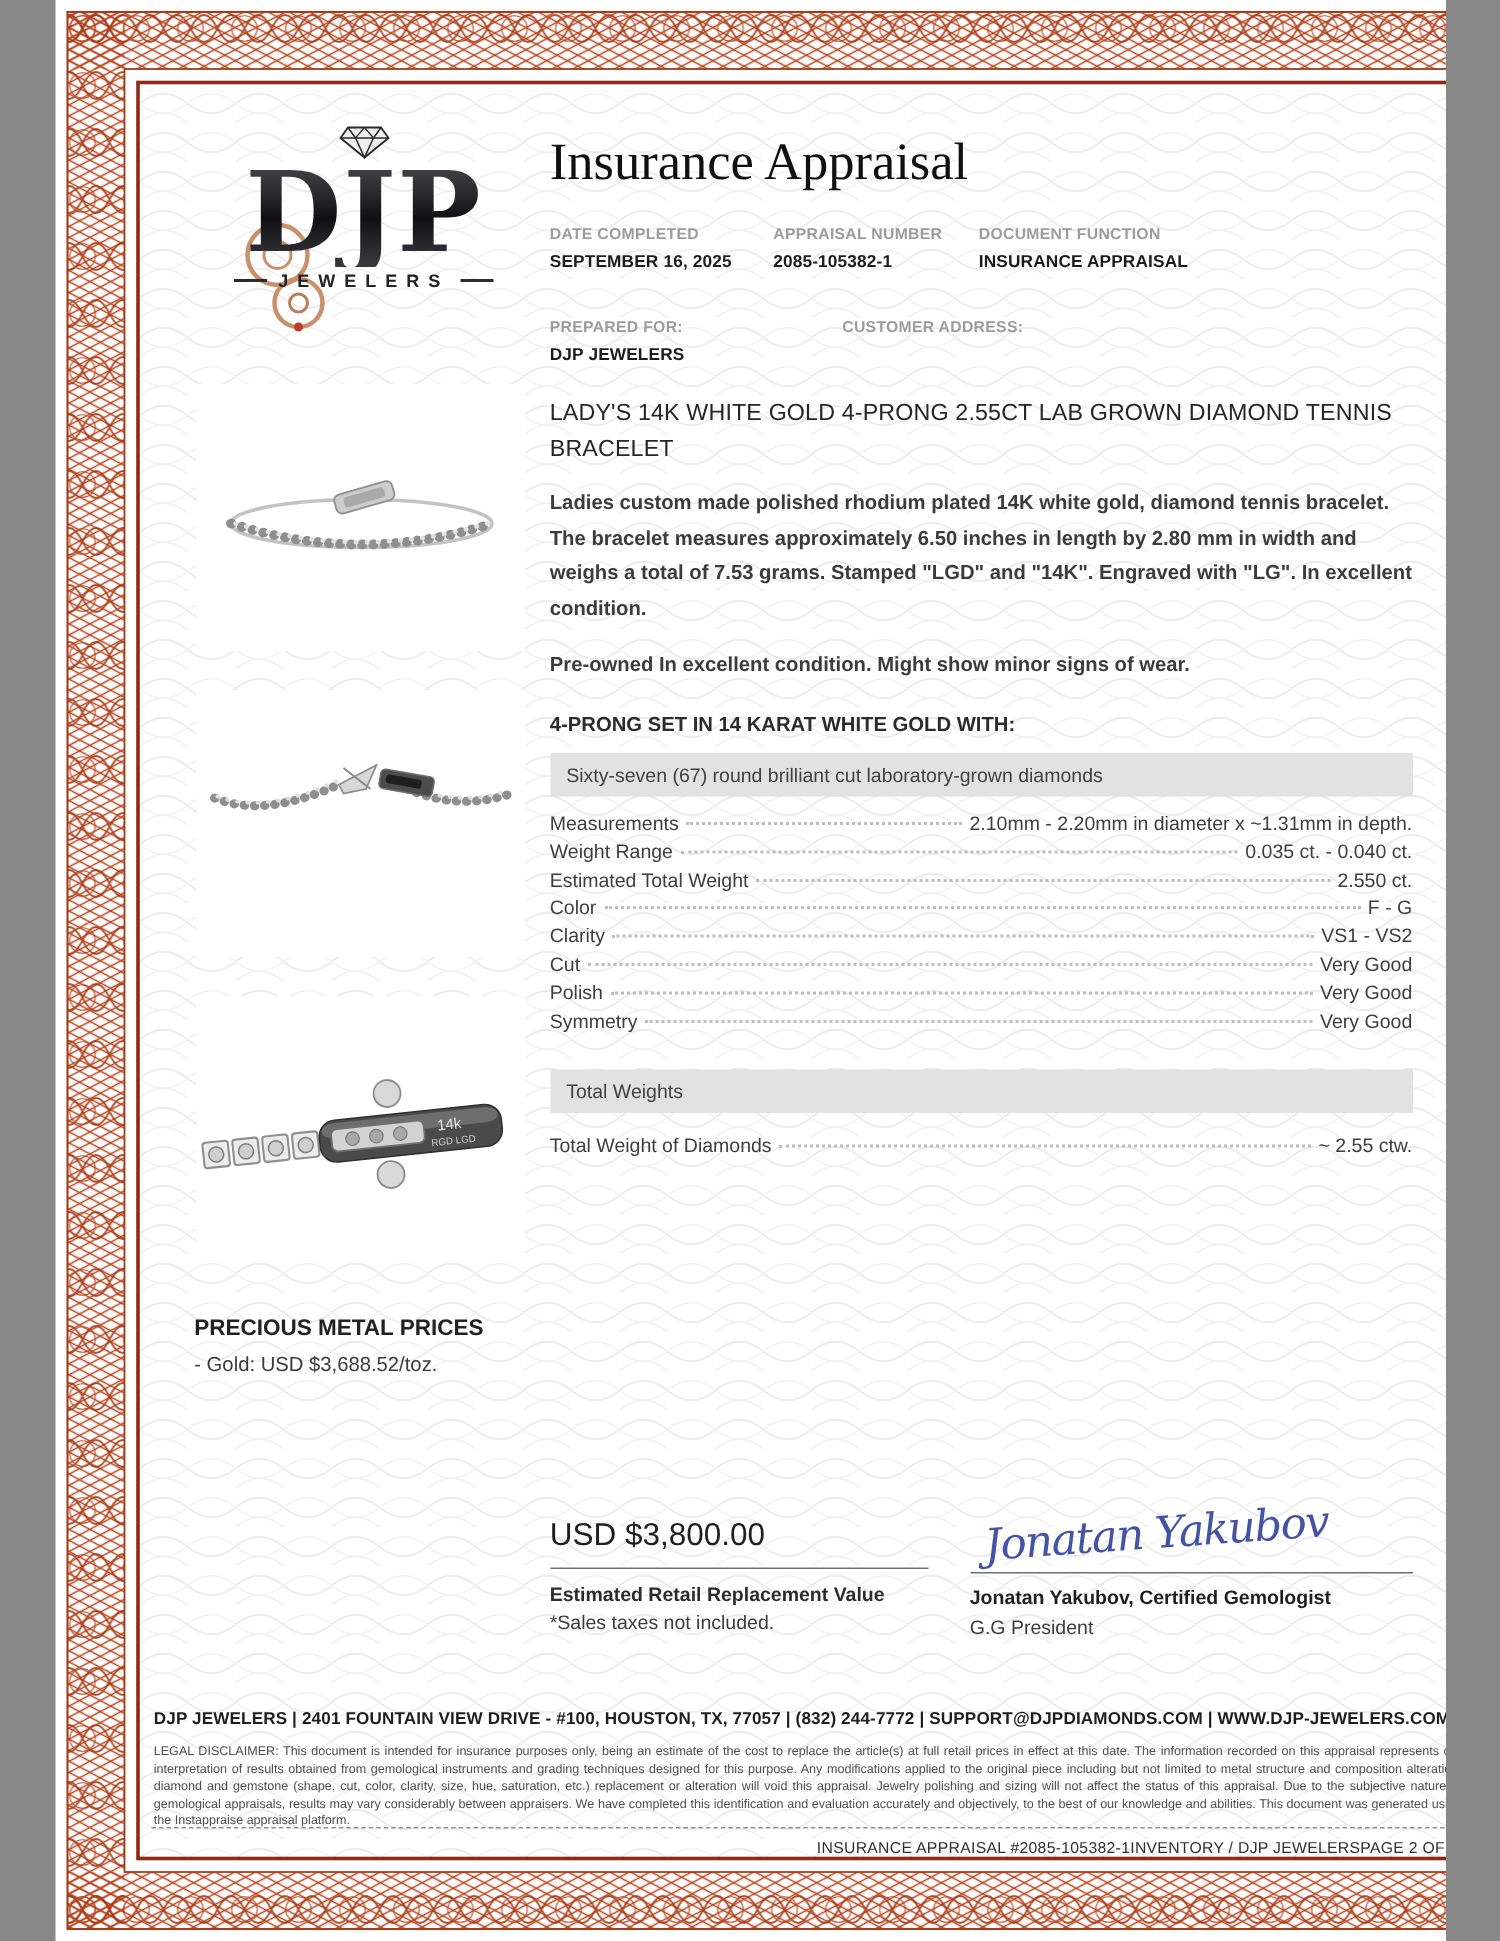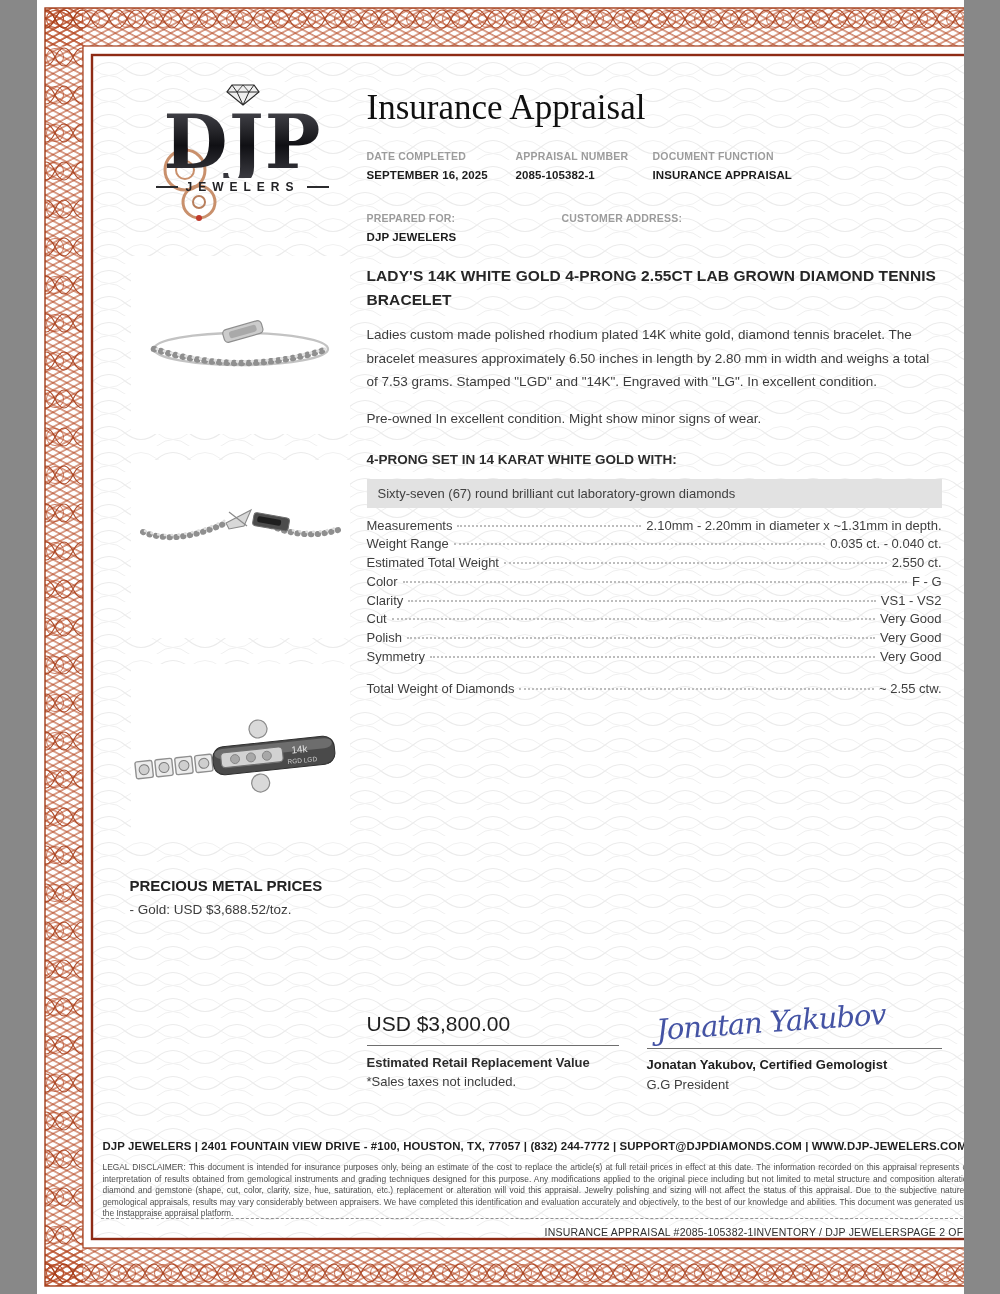--- a/index.html
+++ b/index.html
@@ -29,22 +29,22 @@
   .meta-grid{position:absolute;left:330px;top:150px;width:575px;z-index:2;
              display:grid;grid-template-columns:149px 137px 161px 1fr;}
   .meta-label{font-size:10.5px;font-weight:bold;color:#9c9c9c;letter-spacing:.2px;}
   .meta-value{font-size:11.5px;font-weight:bold;color:#1c1c1c;margin-top:7px;letter-spacing:.1px;}
   .prepared-grid{position:absolute;left:330px;top:212px;width:575px;z-index:2;
                  display:grid;grid-template-columns:195px 1fr;}
   .addr{line-height:15px;}
 
   
   .item-col{position:absolute;left:330px;top:264px;width:575px;z-index:2;}
-  .item-title{font-size:15.5px;font-weight:bold;color:#262626;line-height:24px;letter-spacing:.1px;}
-  .para{font-size:13.5px;color:#3c3c3c;line-height:23.5px;margin-top:11px;}
+  .item-title{font-size:15.5px;font-weight:normal;color:#262626;line-height:24px;letter-spacing:.1px;}
+  .para{font-size:13.5px;color:#3c3c3c;line-height:23.5px;margin-top:11px;font-weight:bold;}
   .sect-head{font-size:13.5px;font-weight:bold;color:#2c2c2c;margin-top:21px;}
   .gray-bar{background:#e2e2e2;color:#414141;font-size:13px;padding:7px 11px;margin-top:12px;}
   .spec-list{margin-top:9px;}
   .spec-row{display:flex;align-items:baseline;font-size:13px;color:#3e3e3e;line-height:18.8px;white-space:nowrap;}
   .spec-dots{flex:1;border-bottom:2px dotted #bdbdbd;margin:0 5px;transform:translateY(-3px);}
   .tw-row{margin-top:13px;}
 
   
   .photos{position:absolute;left:94px;top:256px;width:219px;z-index:2;}
   .img-box{width:219px;height:178px;background:#ffffff;margin-bottom:26px;}
@@ -227,20 +227,21 @@
           <span class="spec-dots"></span>
           <span>Very Good</span>
         </div>
 
         <div class="spec-row">
           <span>Symmetry</span>
           <span class="spec-dots"></span>
           <span>Very Good</span>
         </div>
       </div>
+    <div class="gray-bar" style="margin-top:23px;">Total Weights</div>
     <div class="spec-row tw-row">
       <span>Total Weight of Diamonds</span>
       <span class="spec-dots"></span>
       <span>~ 2.55 ctw.</span>
     </div>
   </div>
 
   <div class="photos">
     <div class="img-box">
       <svg width="219" height="178" viewBox="0 0 219 178">

